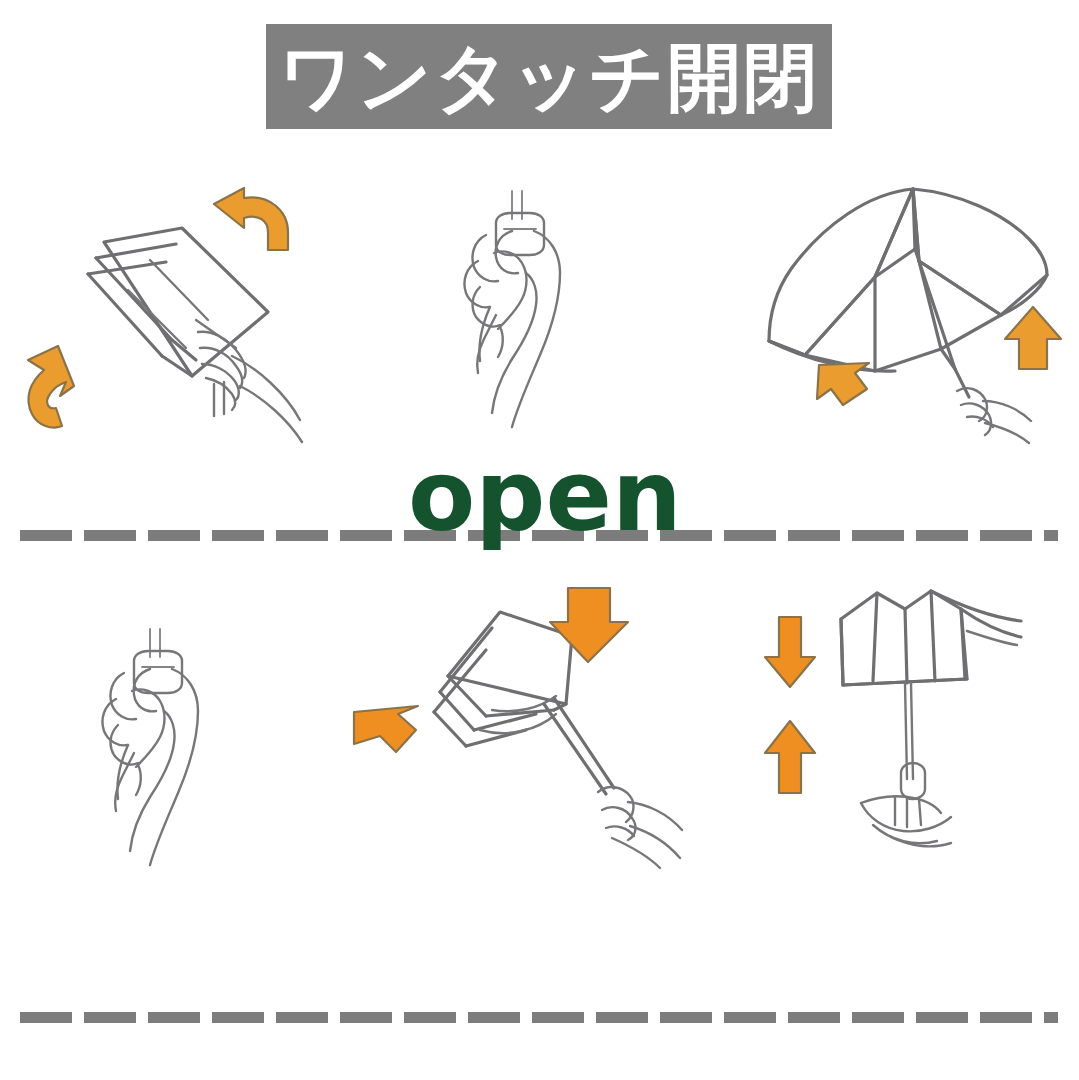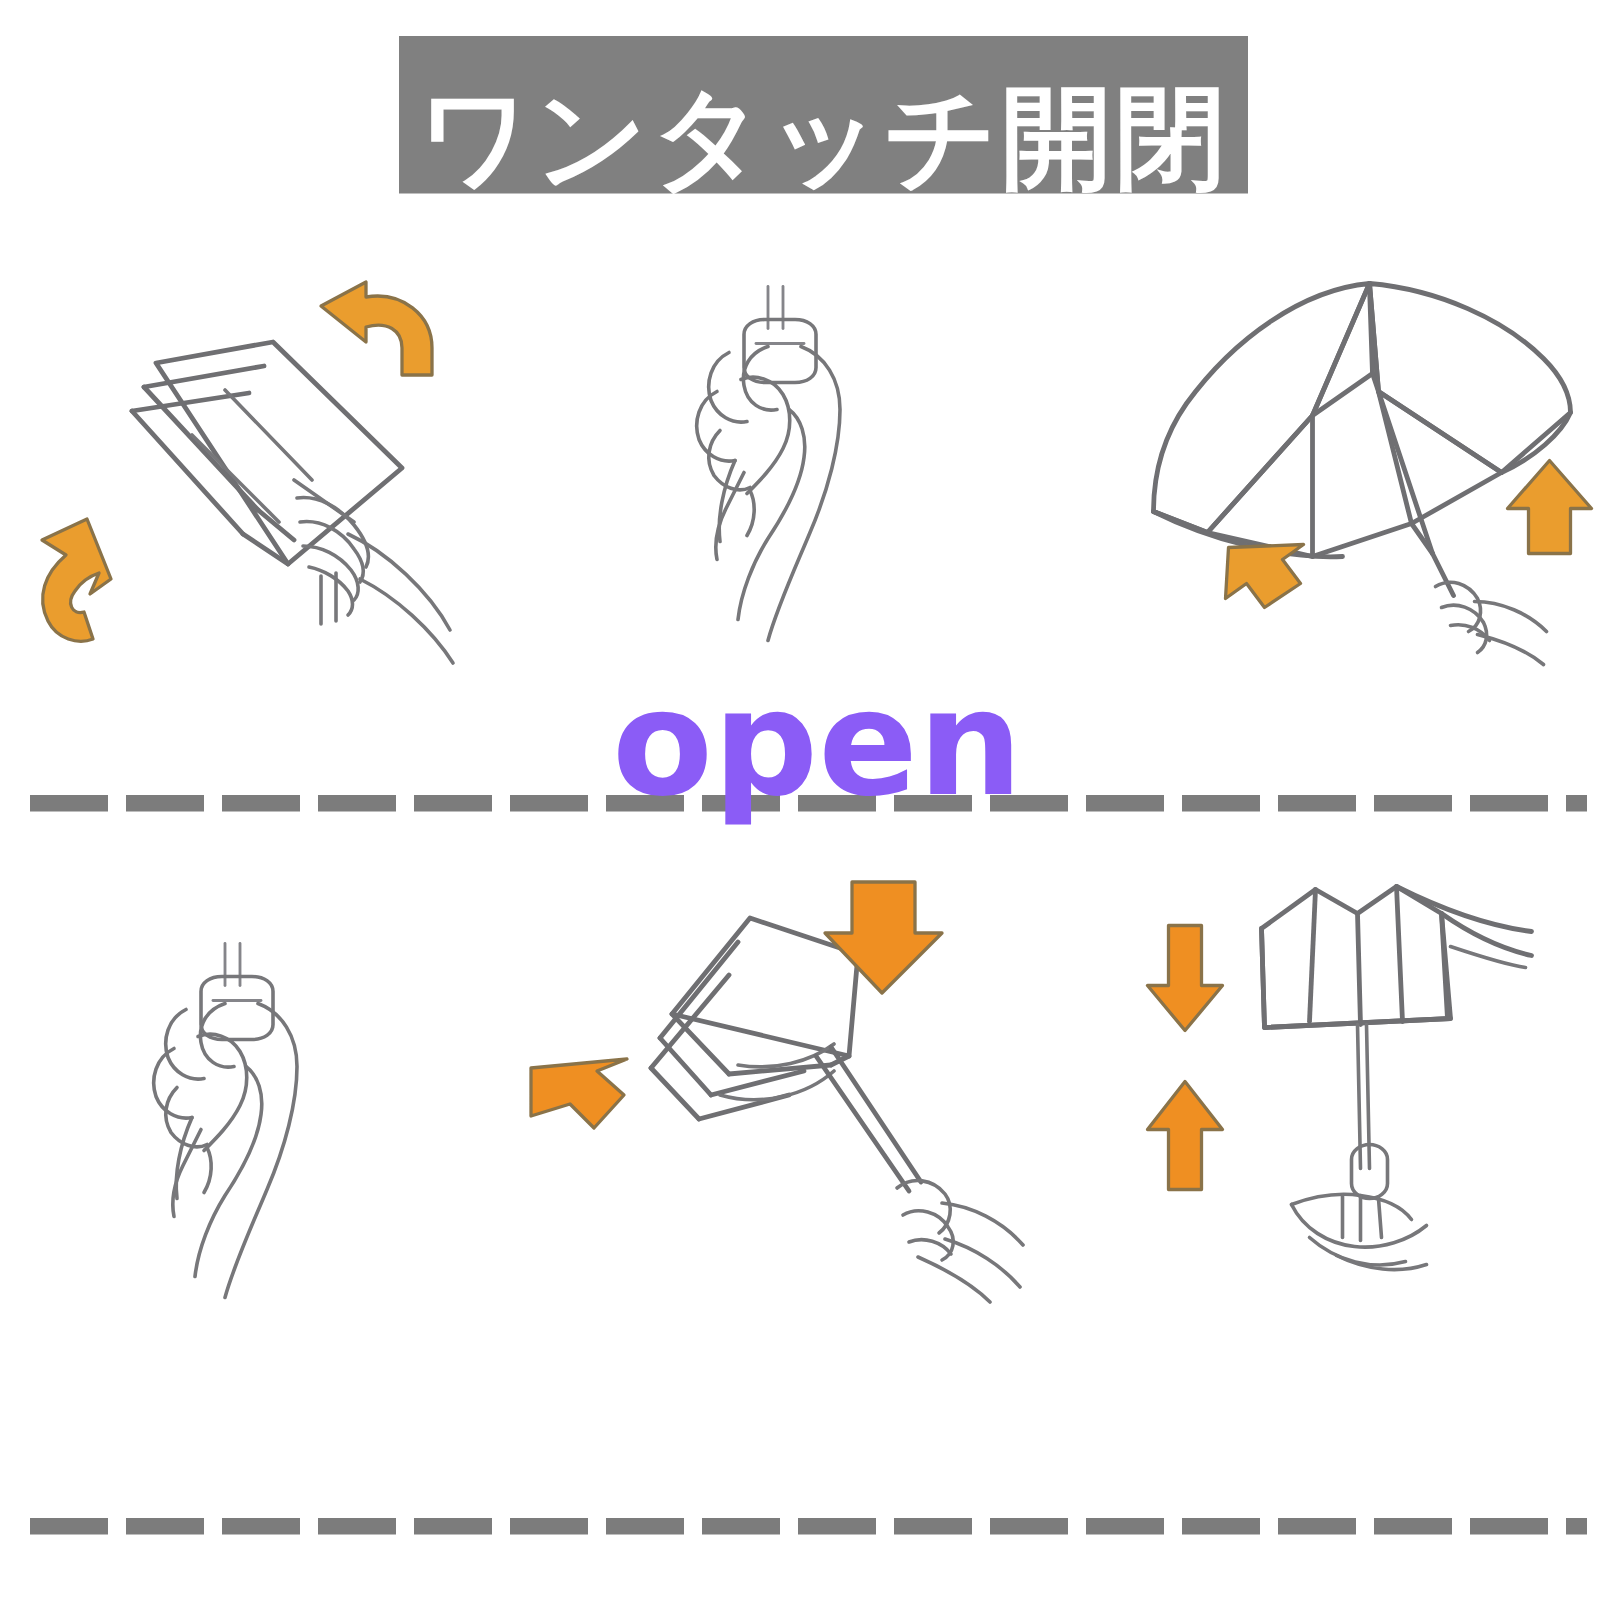--- a/index.html
+++ b/index.html
@@ -26,37 +26,37 @@
 
   
   .banner {
     position: absolute;
     left: 266px;
     top: 24px;
     width: 566px;
     height: 105px;
     background: #808080;
     display: flex;
-    align-items: flex-end;
+    align-items: center;
     justify-content: center;
   }
   .banner-text {
     color: #ffffff;
     font-size: 74px;
     font-weight: bold;
     letter-spacing: 2px;
     line-height: 1;
     font-family: "DejaVu Sans", sans-serif;
     white-space: nowrap;
   }
 
   
   .section-word {
     position: absolute;
-    color: #8b5cf6;
+    color: #14532d;
     font-weight: bold;
     font-family: "DejaVu Sans", sans-serif;
     line-height: 1;
     white-space: nowrap;
   }
   #word-open {
     left: 408px;
     top: 447px;
     font-size: 98px;
     z-index: 5;

